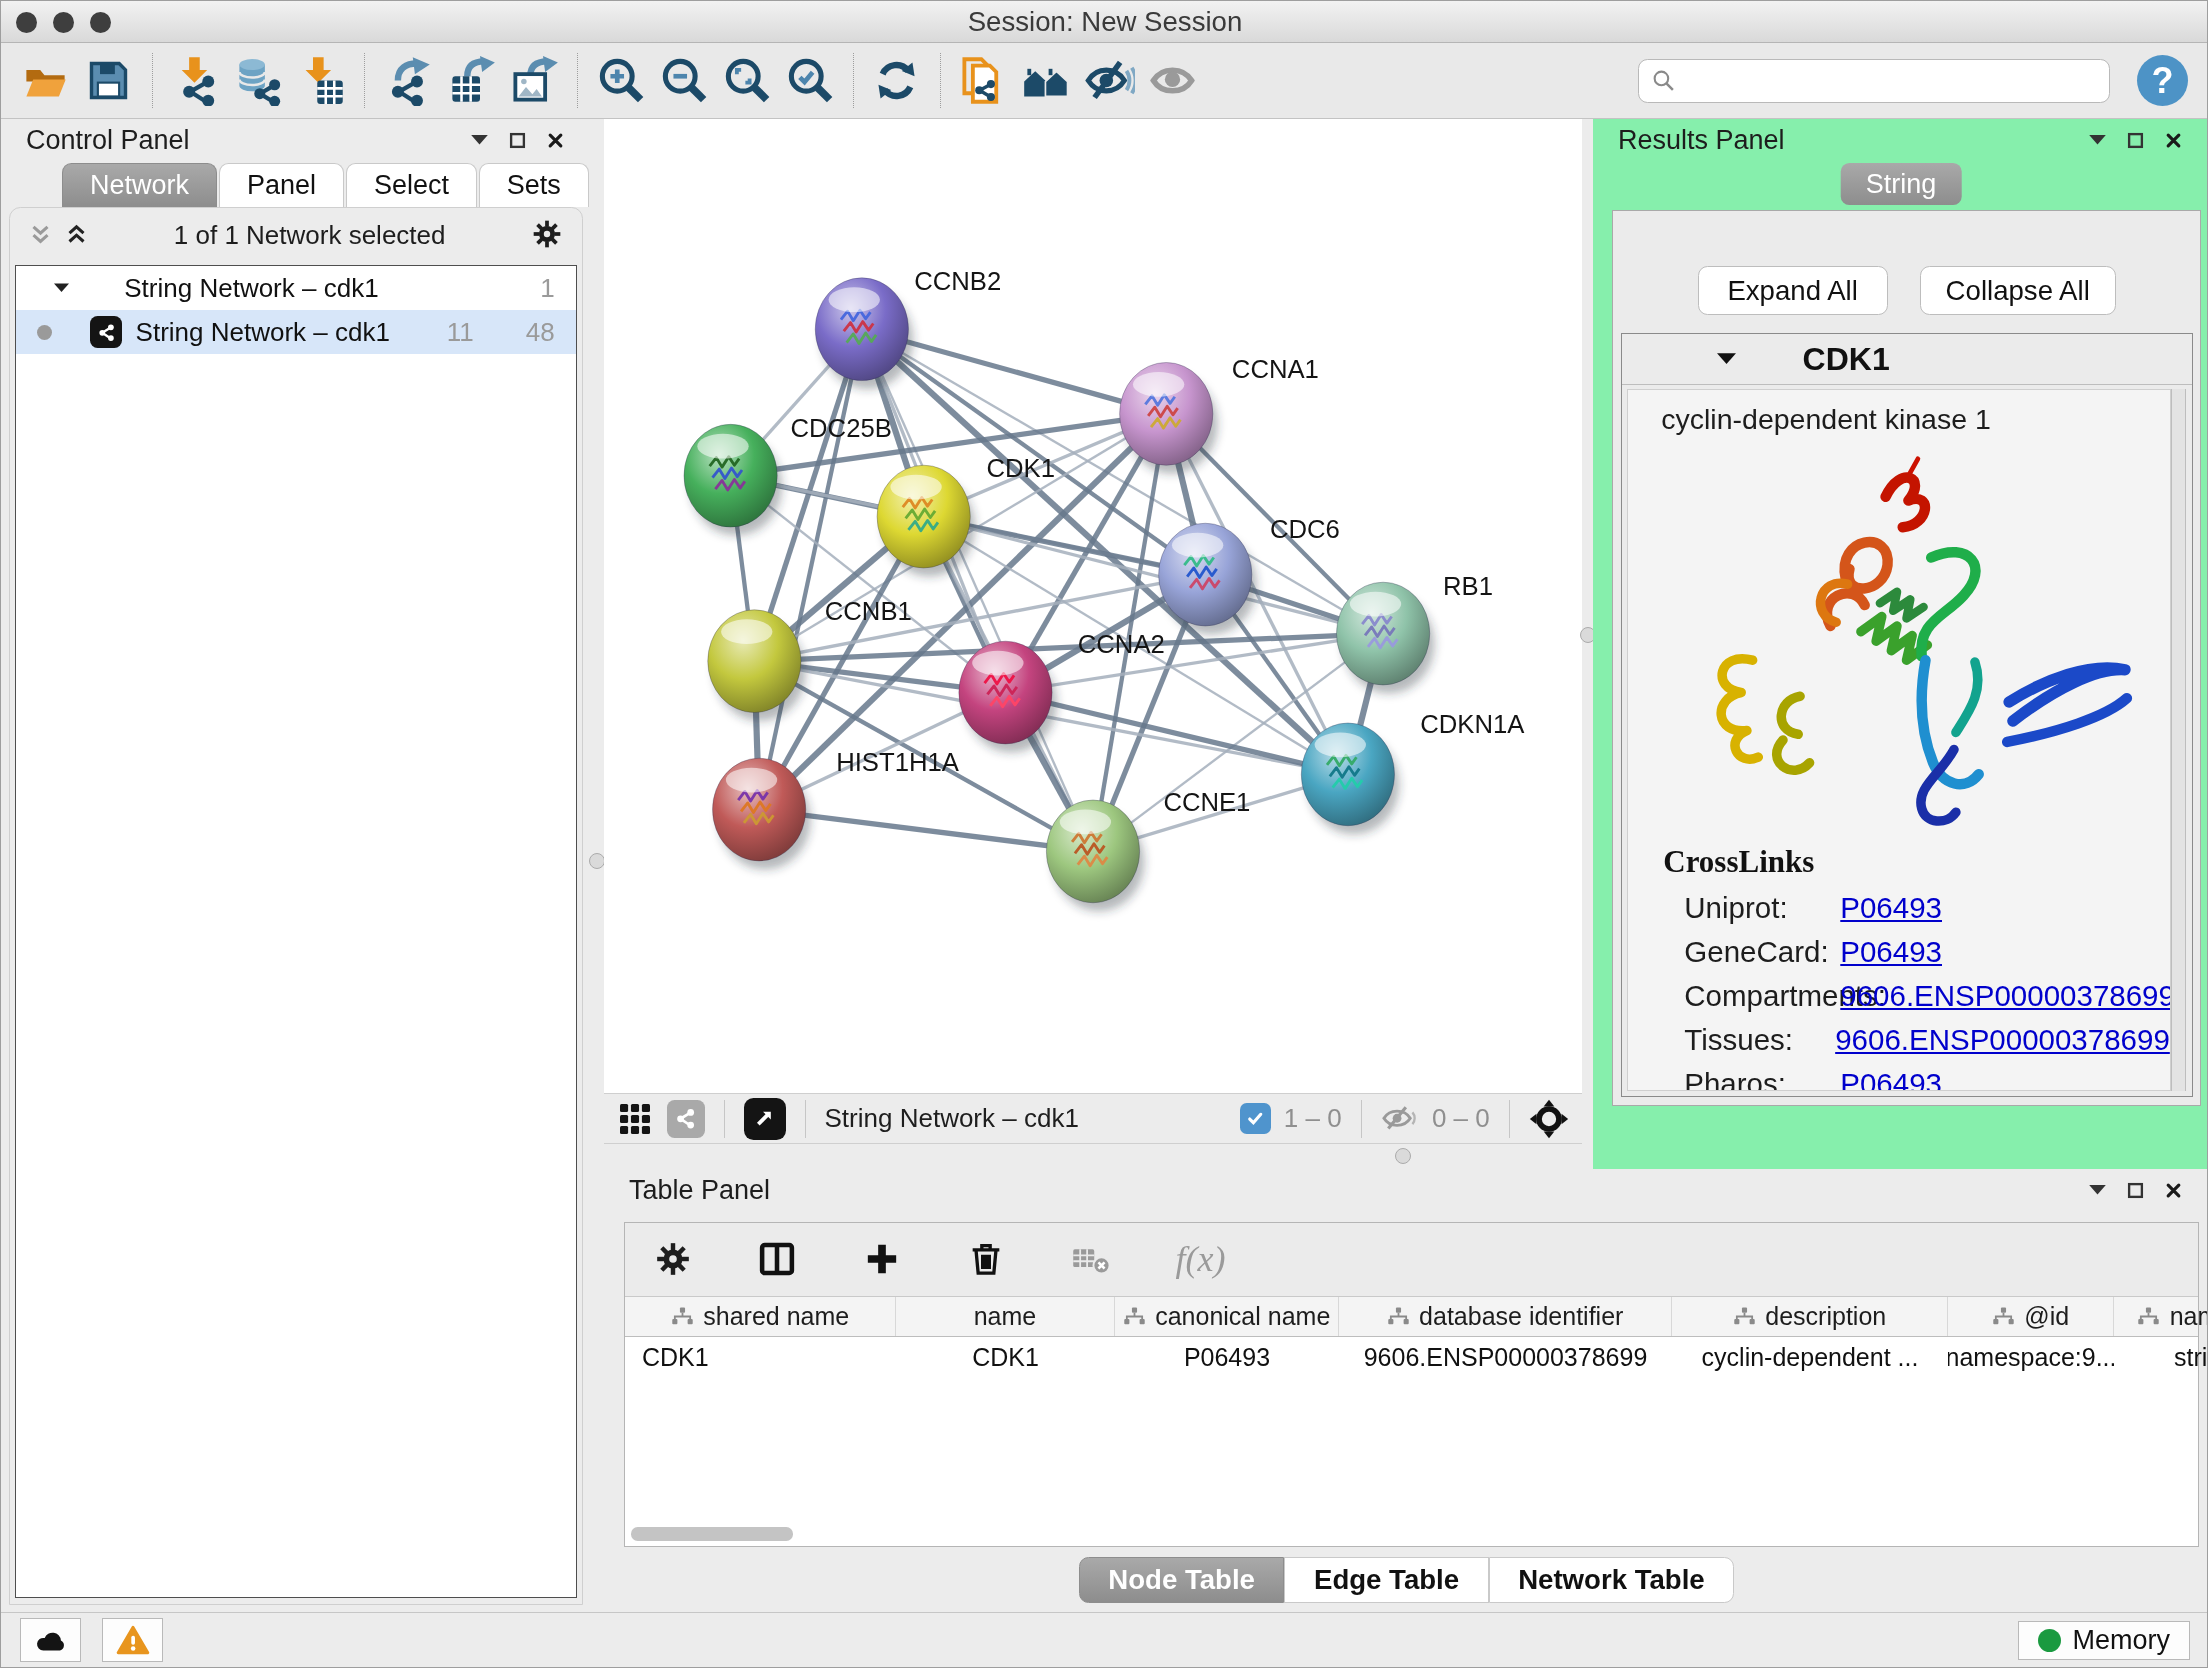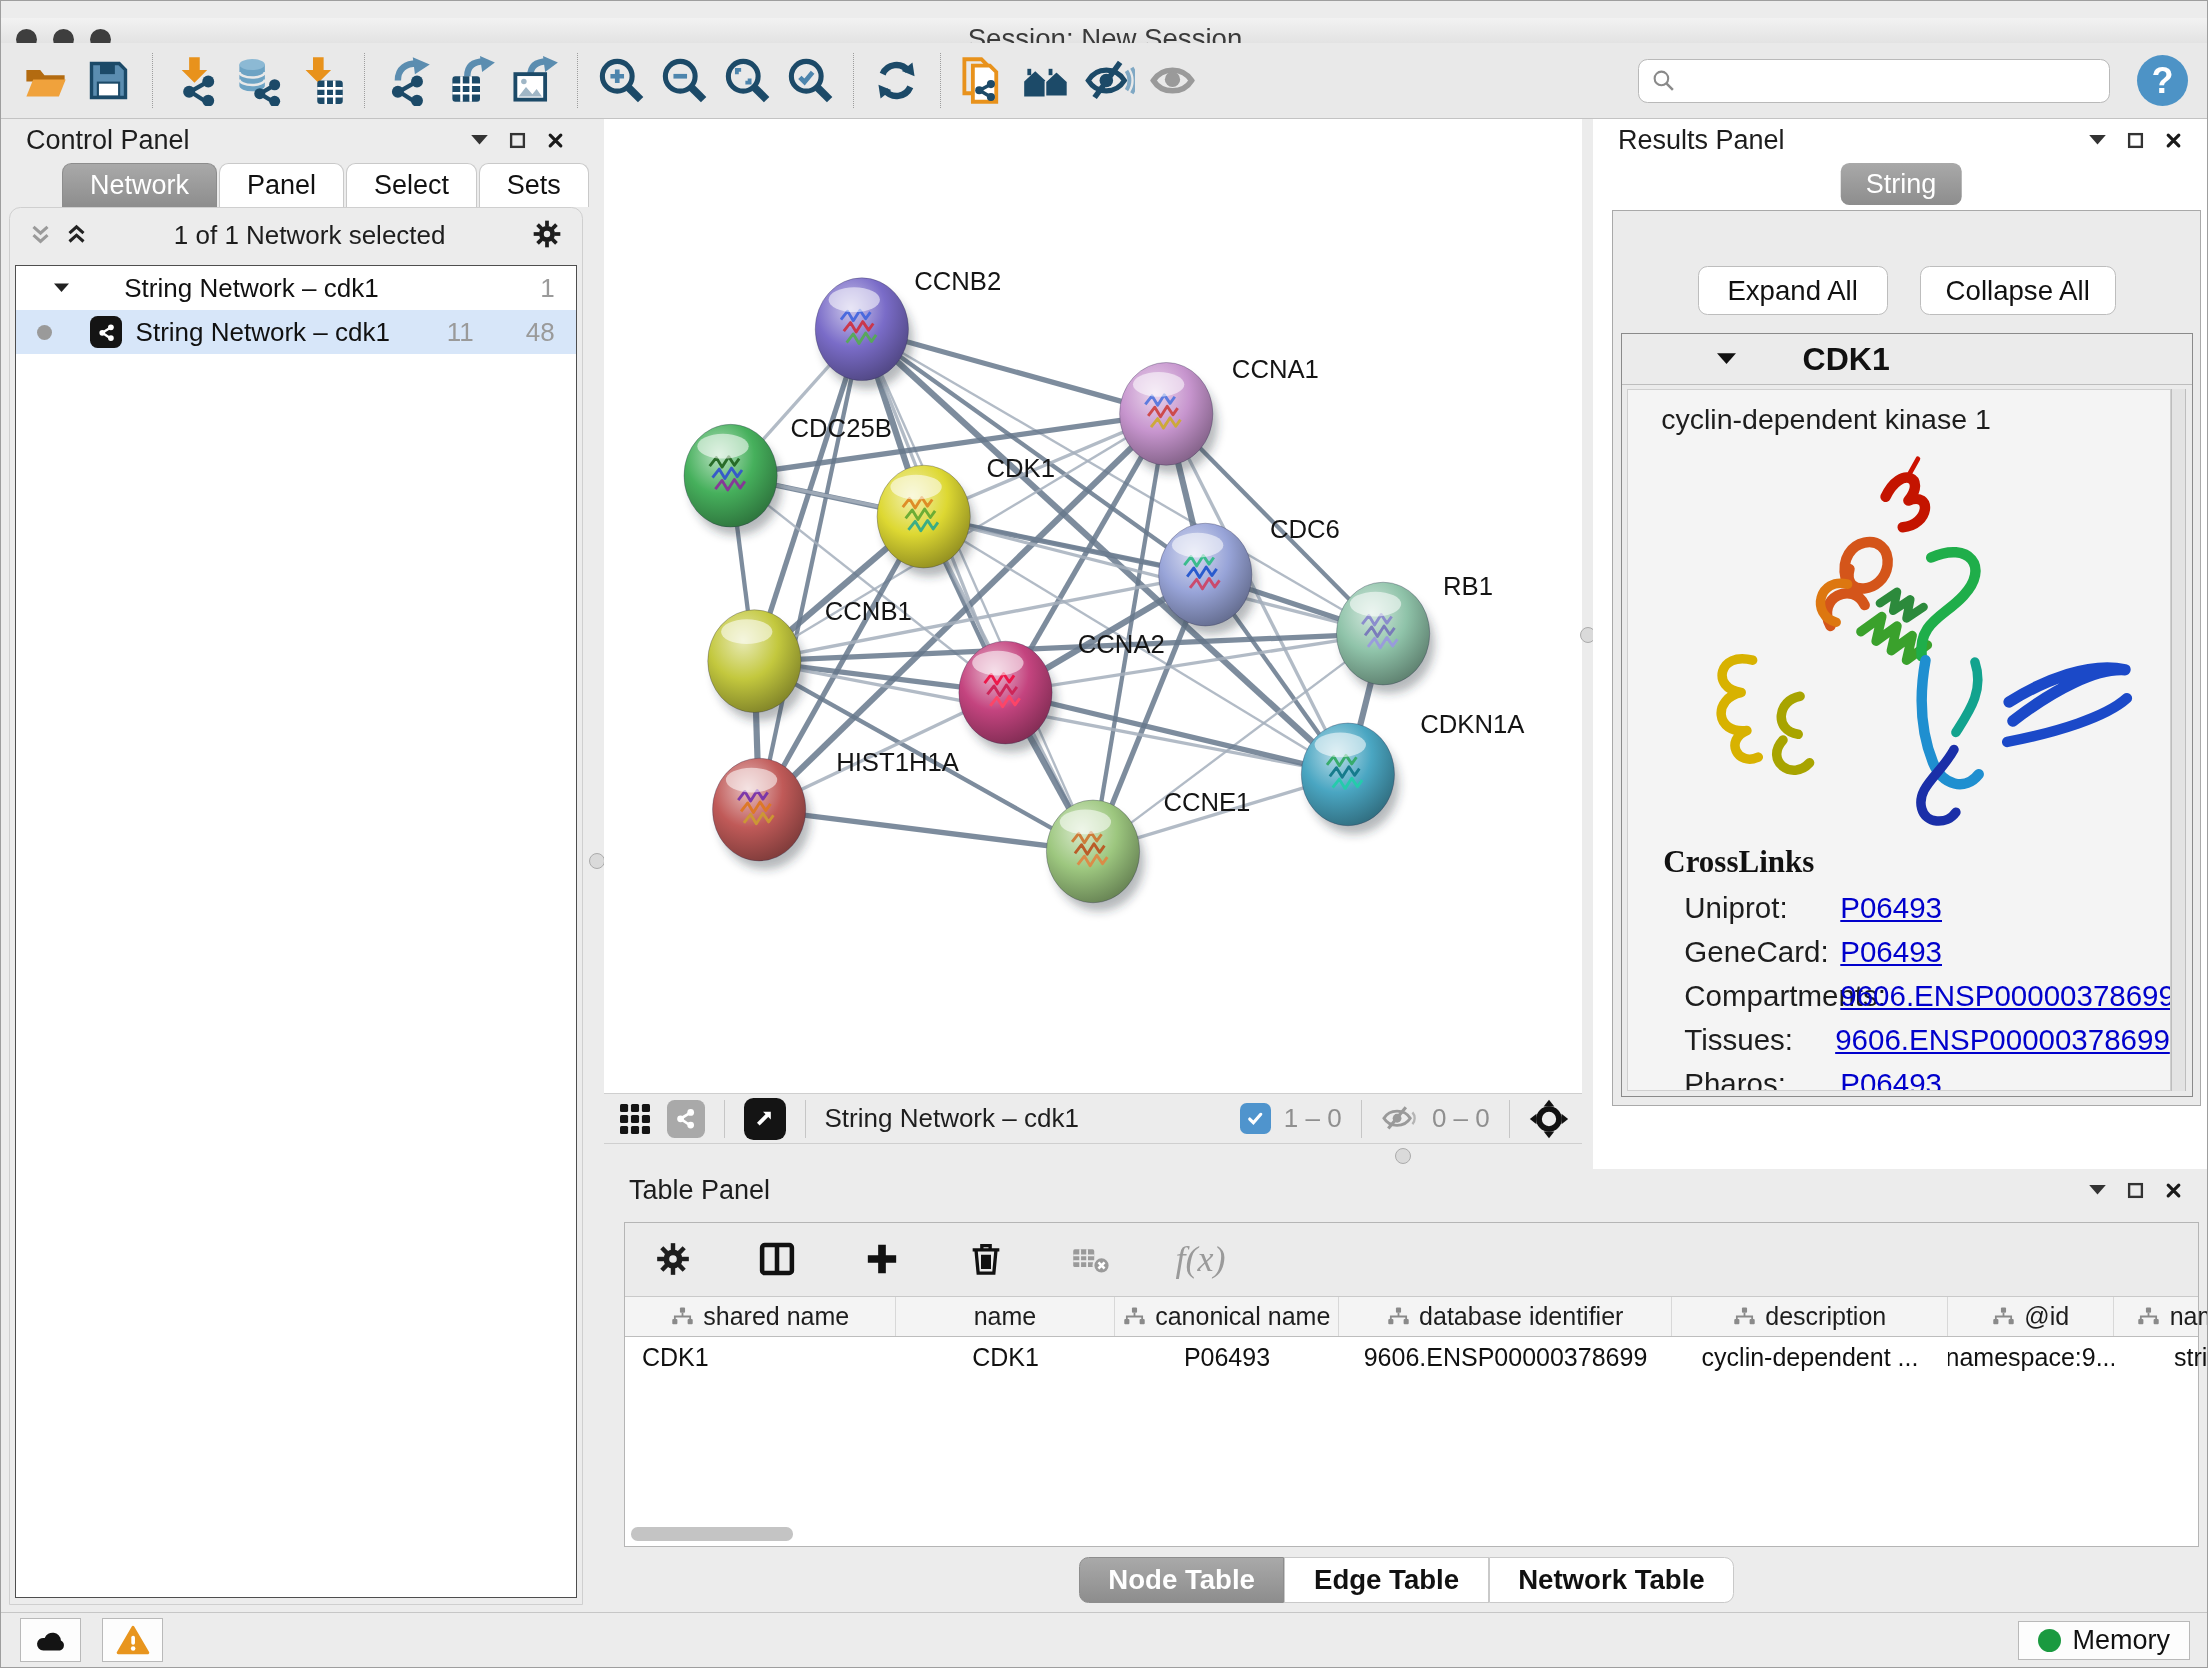--- a/index.html
+++ b/index.html
@@ -1,19 +1,19 @@
 <!DOCTYPE html>
 <html style="font-size:15px"><head>
 <meta charset="utf-8">
 <style>
   html,body{margin:0;padding:0;background:#e0e0e0;}
   *{box-sizing:border-box;font-family:"Liberation Sans",sans-serif;}
   .window{position:relative;width:2208px;height:1668px;background:#ececec;overflow:hidden;border:1px solid #9e9e9e;}
   
-  .titlebar{position:absolute;left:0;top:17px;width:2208px;height:42px;
+  .titlebar{position:absolute;left:0;top:0;width:2208px;height:42px;
     background:linear-gradient(#f2f2f2,#d9d9d9);border-bottom:1px solid #b5b5b5;}
   .traffic{position:absolute;left:15px;top:10.5px;display:flex;gap:16px;}
   .traffic span{width:21px;height:21px;border-radius:50%;background:#3e3e3e;display:block;}
   .win-title{position:absolute;left:0;right:0;top:0;height:42px;line-height:42px;text-align:center;
     font-size:27.6px;color:#3a3a3a;}
   
   .toolbar{position:absolute;left:0;top:42px;width:2208px;height:76px;background:#e9e9e9;
     border-bottom:1px solid #c3c3c3;display:flex;align-items:center;padding:0 13.3px;}
   .tbtn{width:63px;height:61px;display:flex;align-items:center;justify-content:center;background:none;border:none;padding:0;}
   .tbtn svg{width:51px;height:51px;}
@@ -51,21 +51,21 @@
   
   .canvas-area{position:absolute;left:603px;top:118px;width:978px;height:974px;background:#ffffff;}
   .canvas-area svg{position:absolute;left:0;top:0;width:100%;height:100%;}
   .net-toolbar{position:absolute;left:603px;top:1092px;width:978px;height:51px;background:#ececec;
     border-top:1px solid #cfcfcf;border-bottom:1px solid #cfcfcf;display:flex;align-items:center;padding:0 13.3px;gap:13.3px;}
   .nt-sep{width:0;height:38px;border-left:1px solid #c6c6c6;margin:0 5.7px;}
   .nt-title{font-size:26px;color:#1e1e1e;flex:1;}
   .nt-num{font-size:26px;color:#8f8f8f;}
   .checkbox{width:31px;height:31px;border-radius:6.7px;background:#4f94cd;display:flex;align-items:center;justify-content:center;}
   
-  .results-panel{position:absolute;left:1592px;top:118px;width:616px;height:1050px;background:#ffffff;}
+  .results-panel{position:absolute;left:1592px;top:118px;width:616px;height:1050px;background:#86efac;}
   .rp-tab{position:absolute;top:44px;left:50%;transform:translateX(-50%);height:42px;padding:0 25px;
     font-size:27px;color:#fff;background:linear-gradient(#a9a9a9,#8d8d8d);border-radius:8.6px;
     display:flex;align-items:center;}
   .rp-box{position:absolute;left:19px;right:7.6px;top:91px;bottom:63px;background:#ebebeb;border:1px solid #a9a9a9;}
   .rp-btnrow{position:absolute;left:0;right:0;top:55px;display:flex;justify-content:center;gap:32px;}
   .rp-btn{height:49px;min-width:190px;padding:0 25px;background:#fff;border:1px solid #bdbdbd;border-radius:9.5px;
     font-size:27.6px;color:#111;display:flex;align-items:center;justify-content:center;}
   .rp-entry{position:absolute;left:7.6px;right:7.6px;top:122px;bottom:7.6px;border:1.9px solid #8a8a8a;background:#ebebeb;}
   .rp-ehead{height:51px;display:flex;align-items:center;gap:67px;padding-left:95px;border-bottom:1px solid #bdbdbd;}
   .rp-gene{font-size:32px;font-weight:bold;color:#111;}

